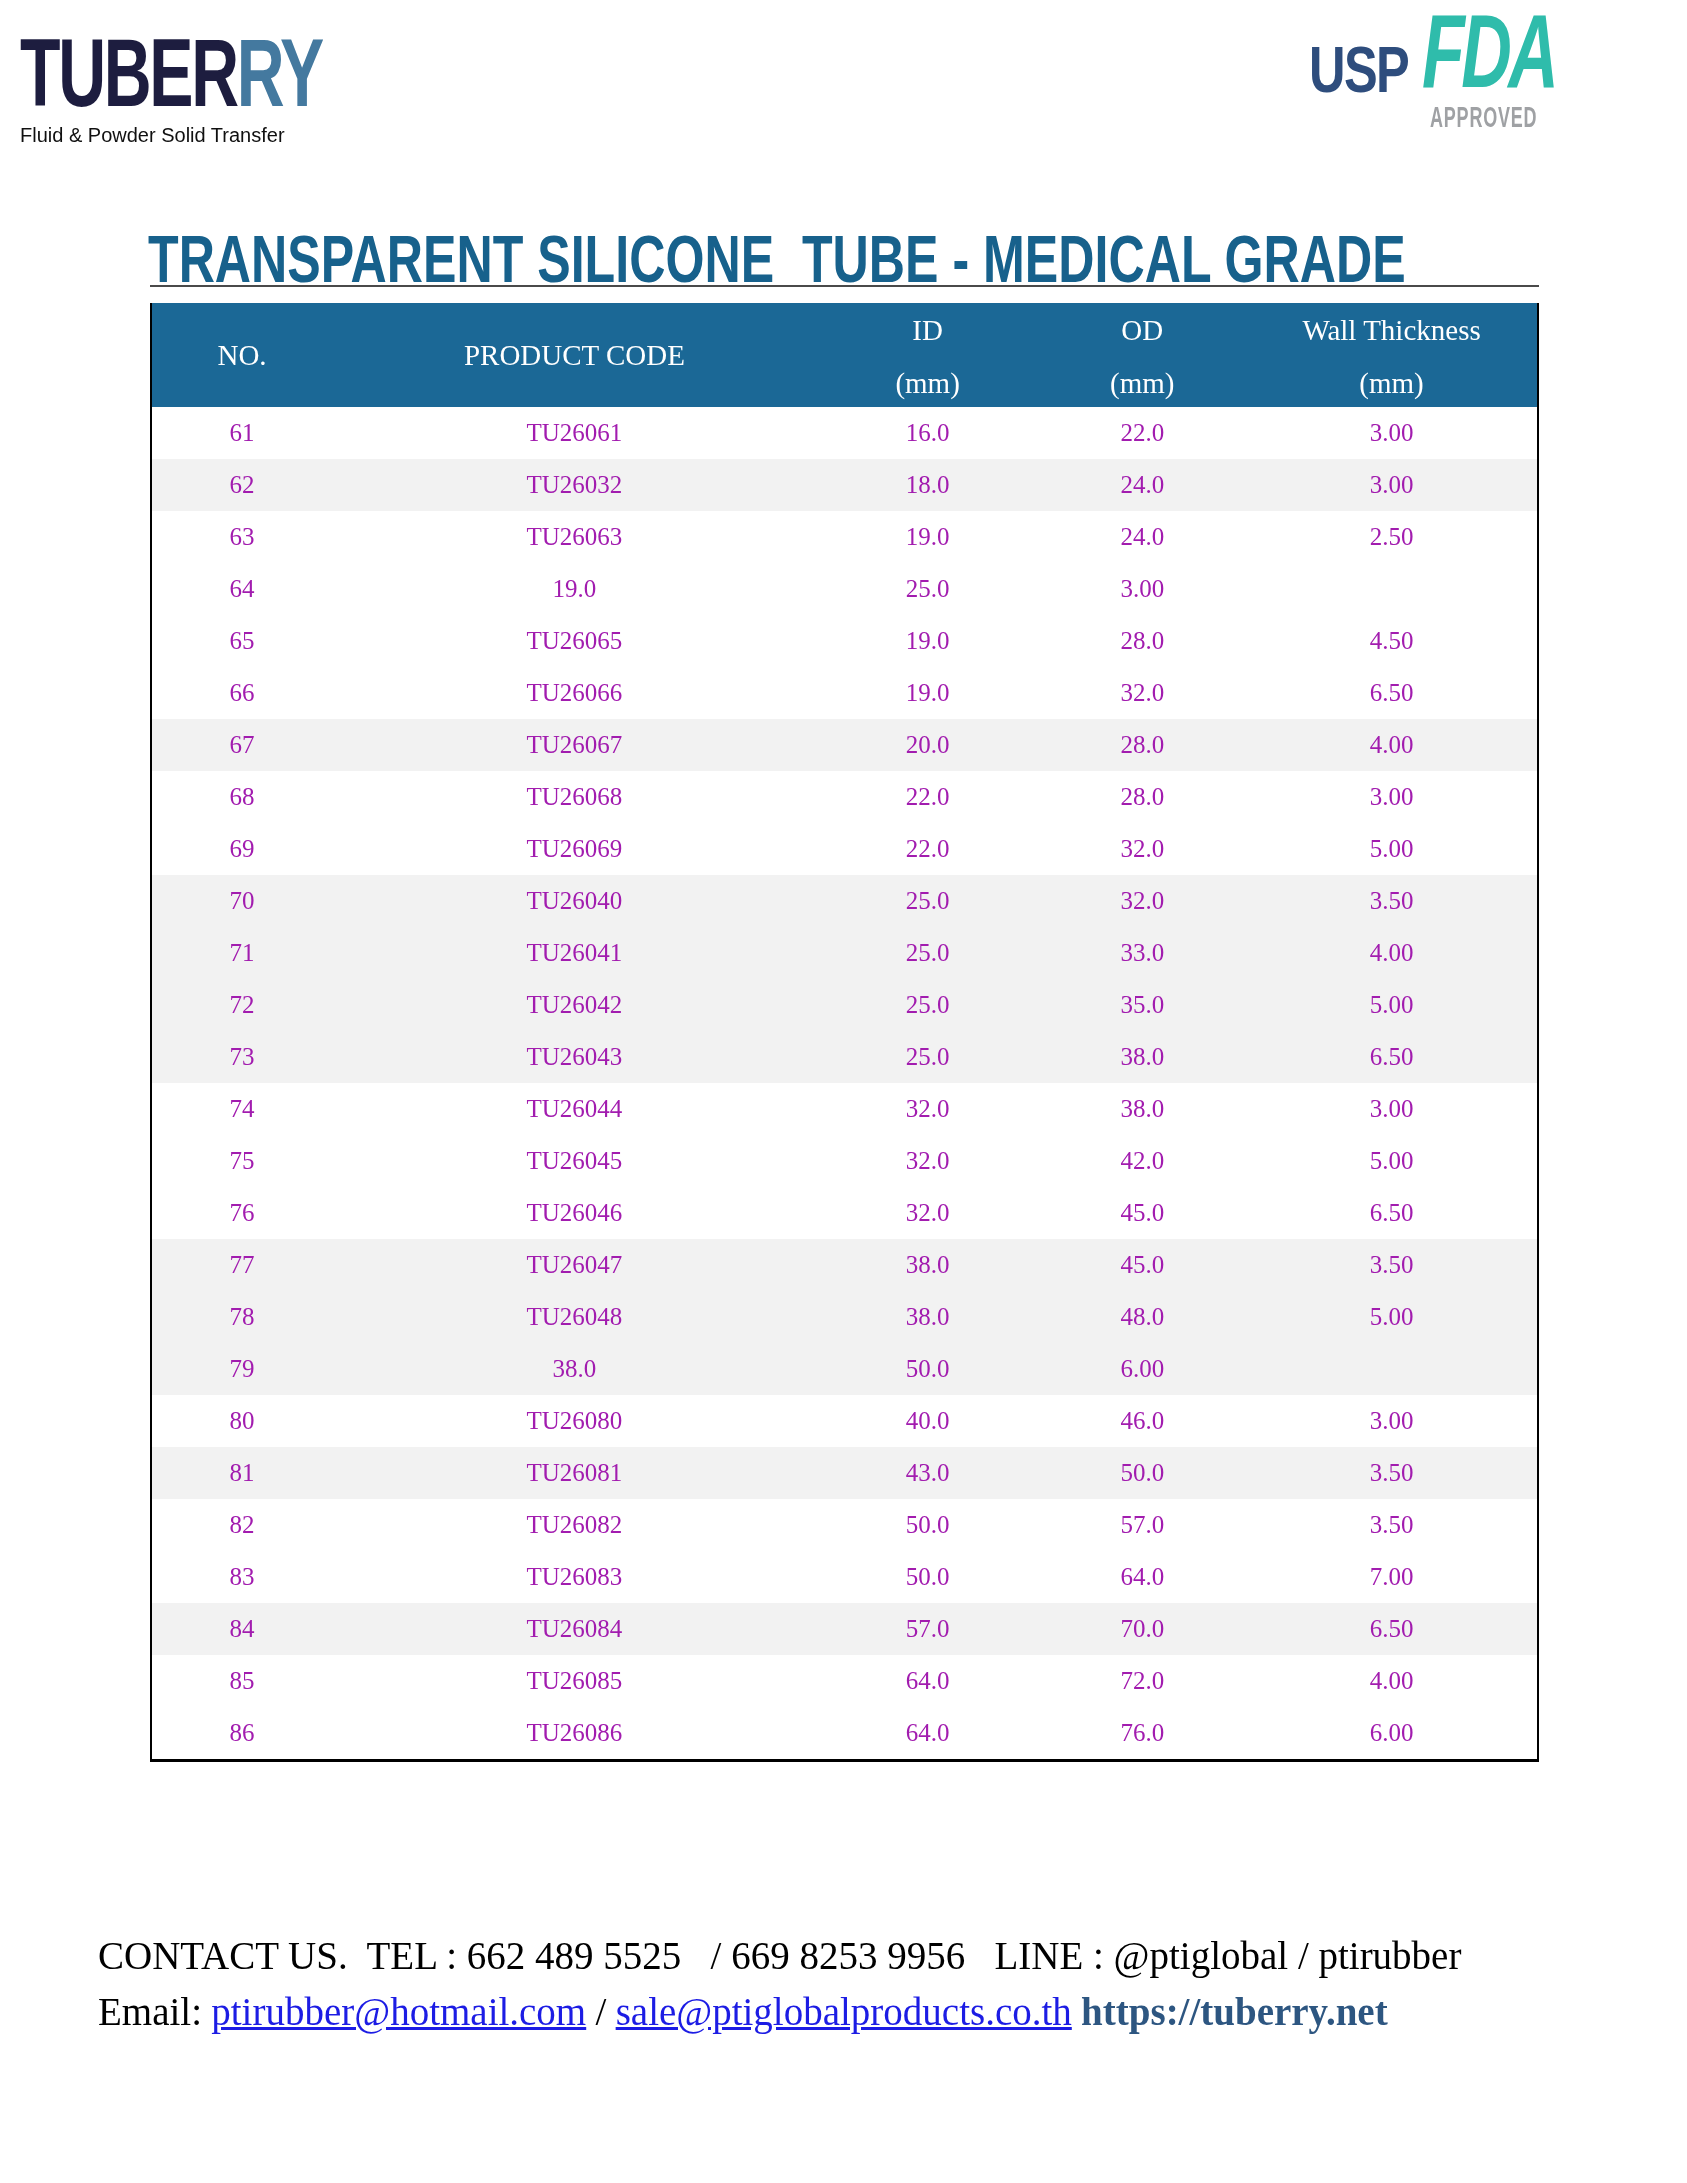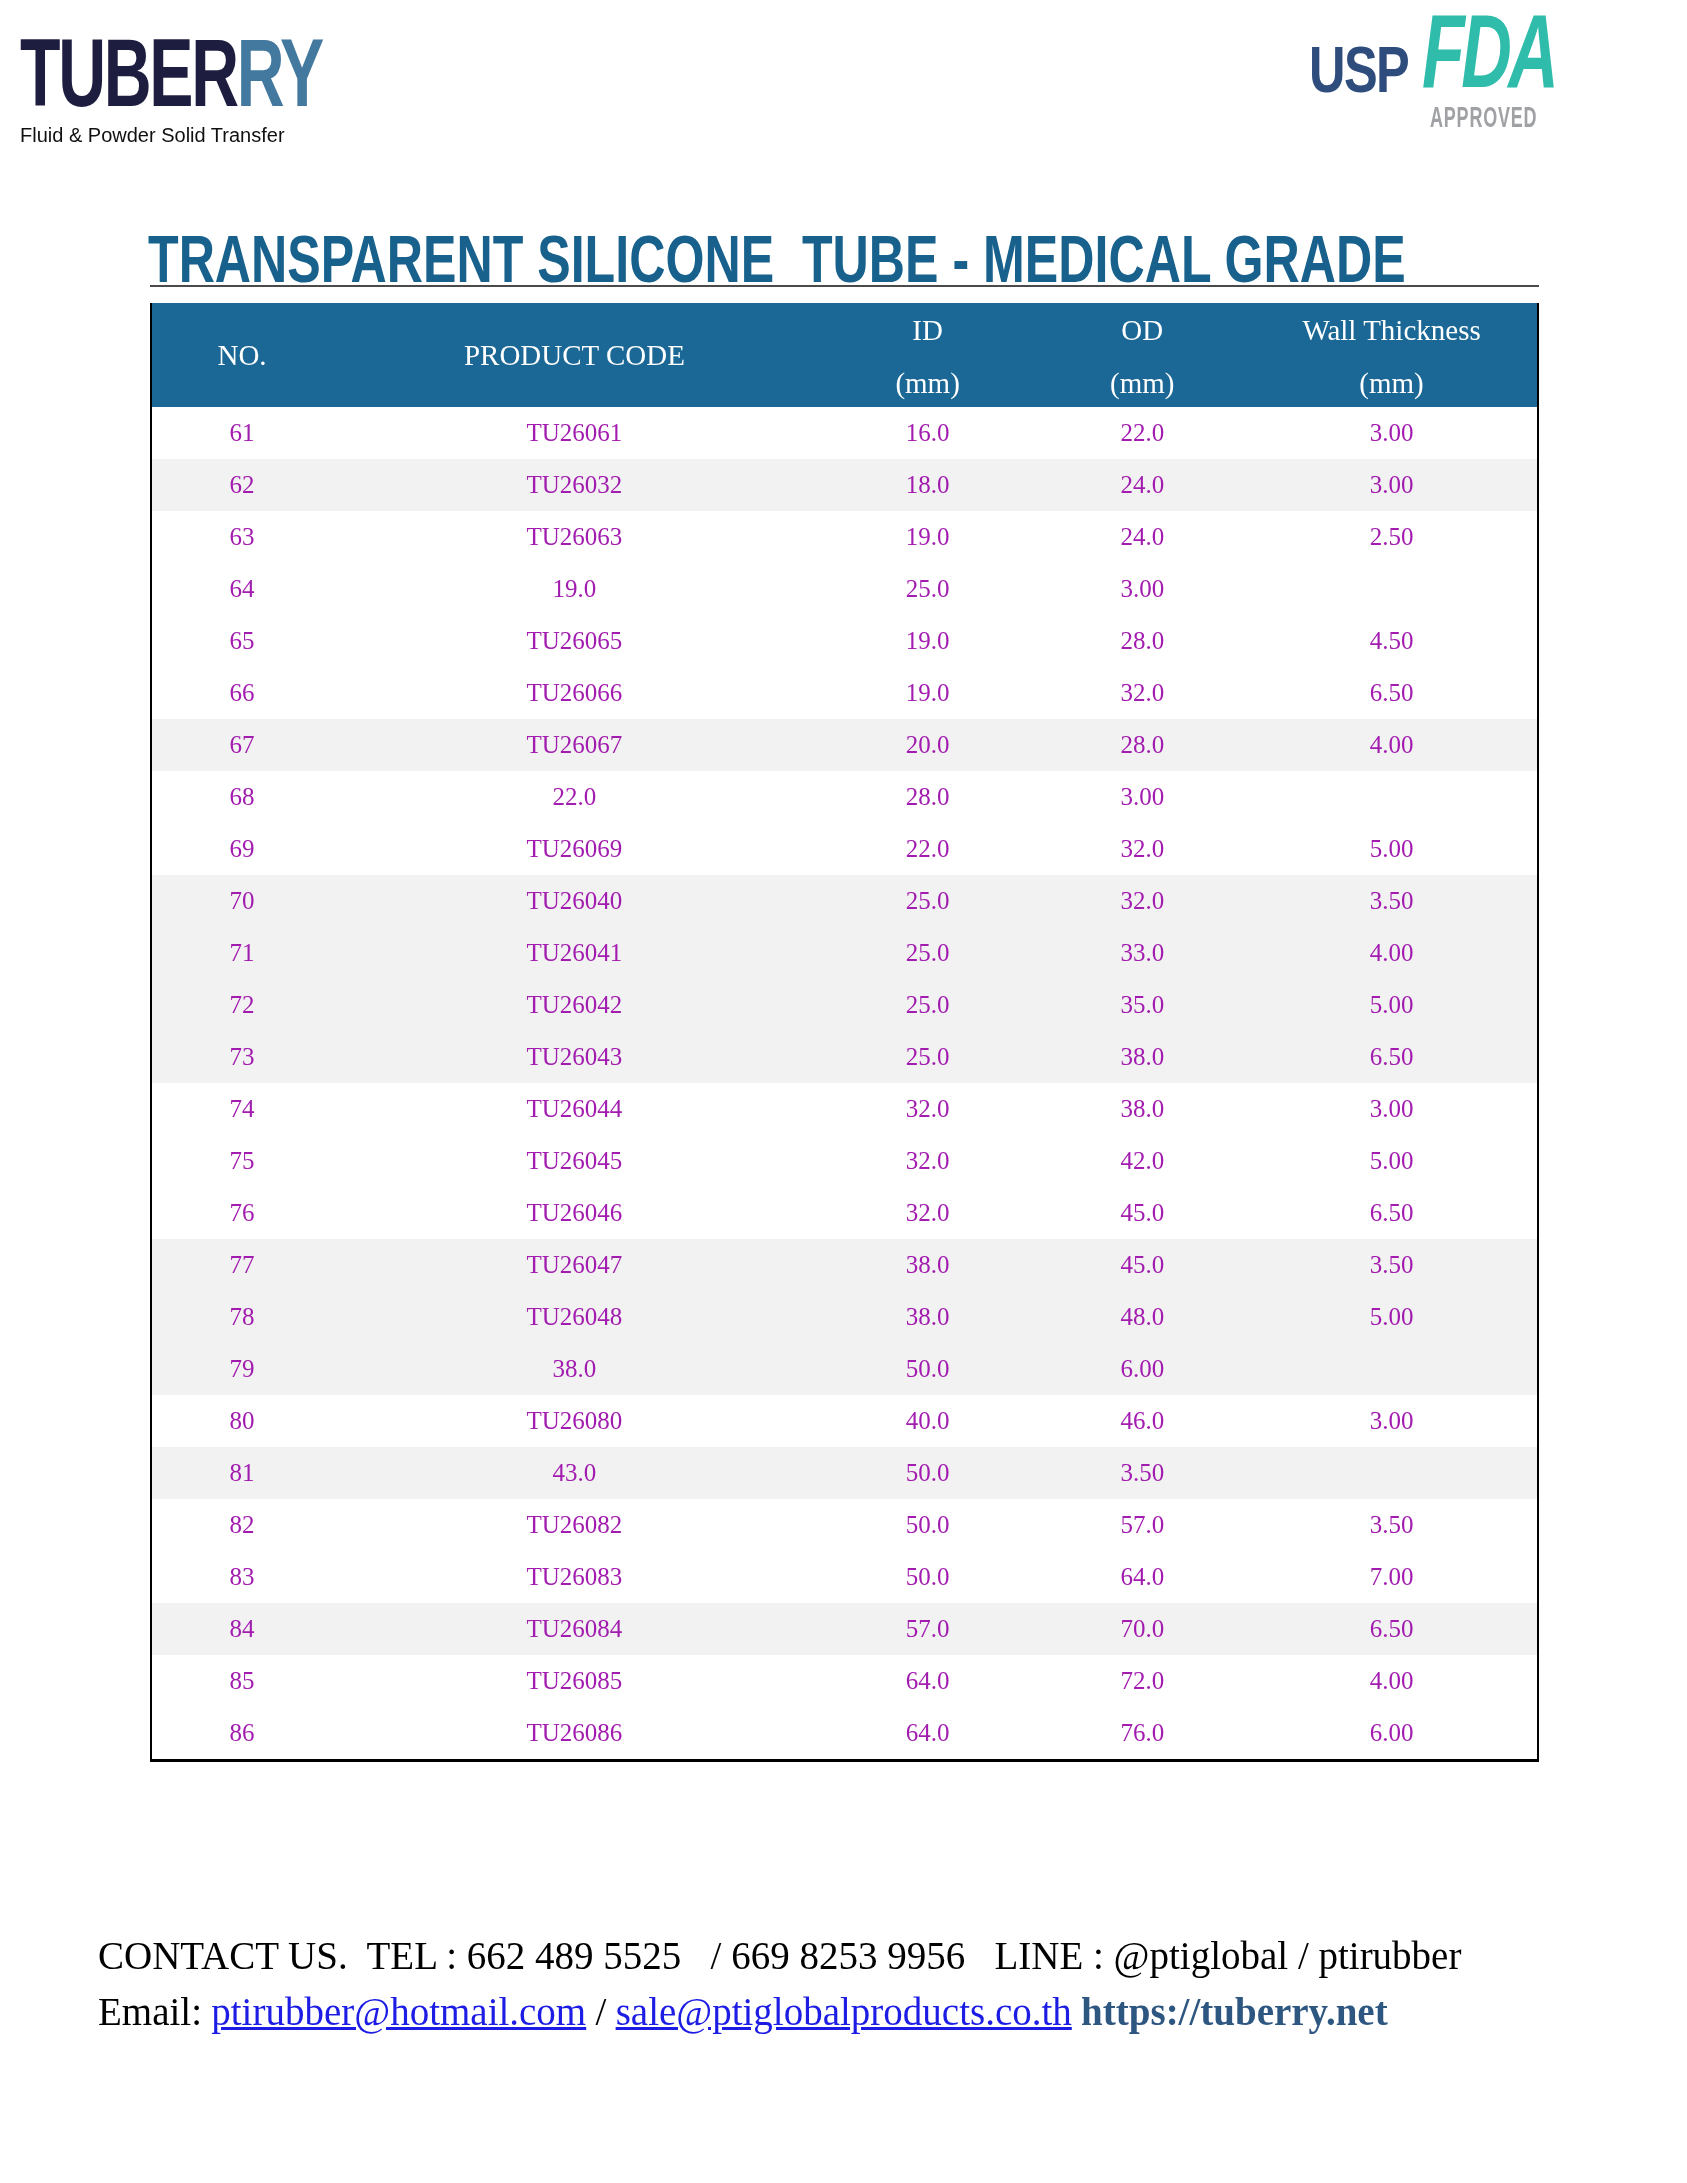--- a/index.html
+++ b/index.html
@@ -164,20 +164,21 @@
       </div>
       <div class="tr shaded">
         <div class="td">67</div>
         <div class="td">TU26067</div>
         <div class="td">20.0</div>
         <div class="td">28.0</div>
         <div class="td">4.00</div>
       </div>
       <div class="tr">
         <div class="td">68</div>
+        <div class="td">TU26068</div>
         <div class="td">22.0</div>
         <div class="td">28.0</div>
         <div class="td">3.00</div>
       </div>
       <div class="tr">
         <div class="td">69</div>
         <div class="td">TU26069</div>
         <div class="td">22.0</div>
         <div class="td">32.0</div>
         <div class="td">5.00</div>
@@ -253,20 +254,21 @@
       </div>
       <div class="tr">
         <div class="td">80</div>
         <div class="td">TU26080</div>
         <div class="td">40.0</div>
         <div class="td">46.0</div>
         <div class="td">3.00</div>
       </div>
       <div class="tr shaded">
         <div class="td">81</div>
+        <div class="td">TU26081</div>
         <div class="td">43.0</div>
         <div class="td">50.0</div>
         <div class="td">3.50</div>
       </div>
       <div class="tr">
         <div class="td">82</div>
         <div class="td">TU26082</div>
         <div class="td">50.0</div>
         <div class="td">57.0</div>
         <div class="td">3.50</div>

